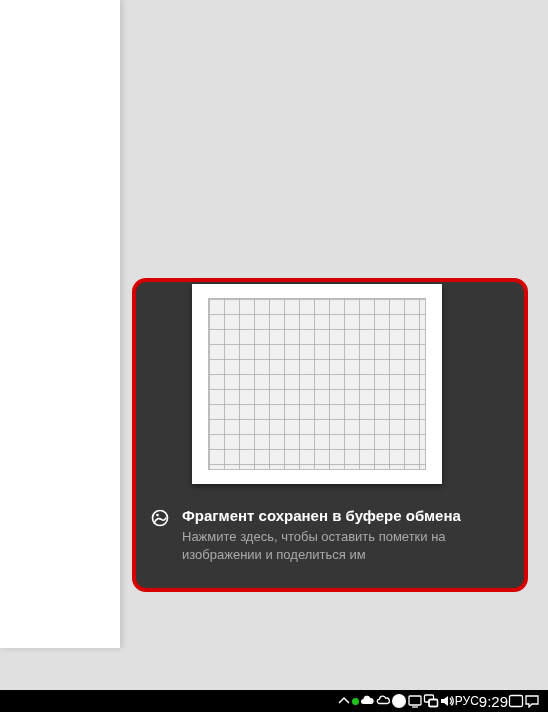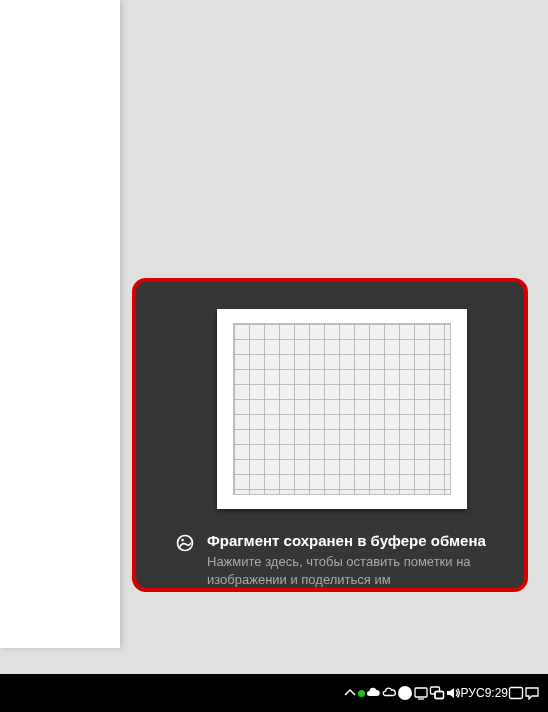--- a/index.html
+++ b/index.html
@@ -22,21 +22,21 @@
   }
   .toast {
     position: absolute;
     top: 278px;
     left: 132px;
     width: 396px;
     height: 314px;
     background: #363636;
     border: 4px solid #d60000;
     border-radius: 14px;
-    padding: 27px;
+    padding: 2px;
     color: #fff;
   }
   .thumb {
     margin-left: 54px;
     width: 250px;
     height: 200px;
     background: #ffffff;
     box-shadow: 0 2px 6px rgba(0,0,0,0.5);
     padding: 14px 16px;
     position: relative;
@@ -70,34 +70,34 @@
     font-size: 13px;
     color: #a9a9a9;
     line-height: 1.35;
     margin-top: 2px;
   }
   .taskbar {
     position: absolute;
     bottom: 0;
     left: 0;
     width: 100%;
-    height: 38px;
+    height: 22px;
     background: #000000;
     display: flex;
     align-items: center;
     justify-content: flex-end;
     padding-right: 8px;
     gap: 0;
     color: #ffffff;
     font-size: 12px;
   }
   .tray-icon { width: 16px; height: 16px; display: flex; align-items: center; justify-content: center; }
   .tray-icon svg { width: 16px; height: 16px; }
   .lang { font-size: 12px; }
-  .clock { font-size: 12px; }
+  .clock { font-size: 15px; }
   .status-dot {
     width: 7px; height: 7px; border-radius: 50%; background: #20c020;
   }
   .notif-rect svg, .action-center svg { width: 16px; height: 14px; }
 </style>
 </head>
 <body>
 
 <div class="canvas-area"></div>
 

